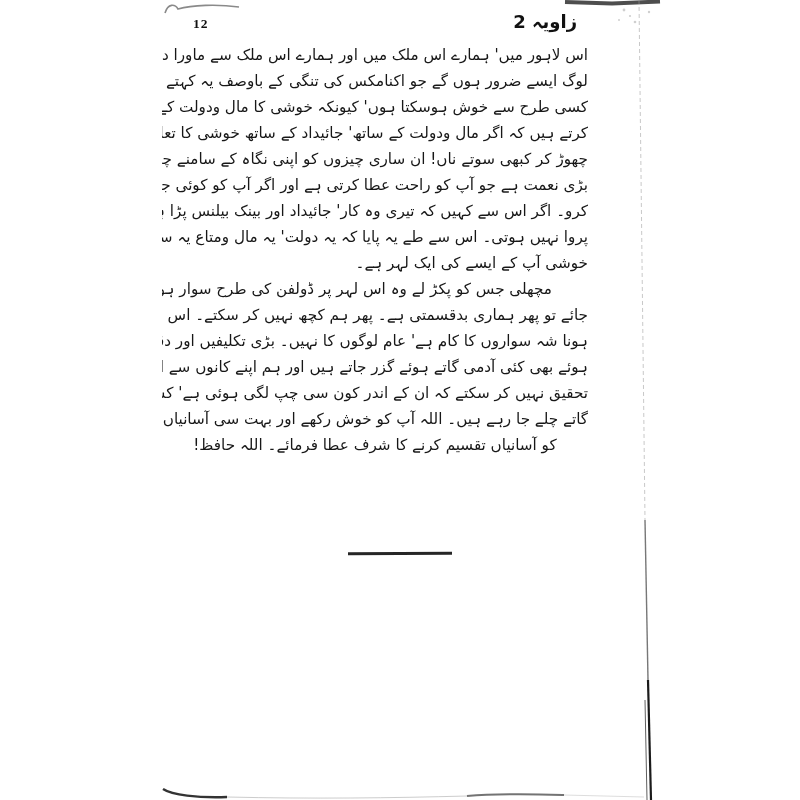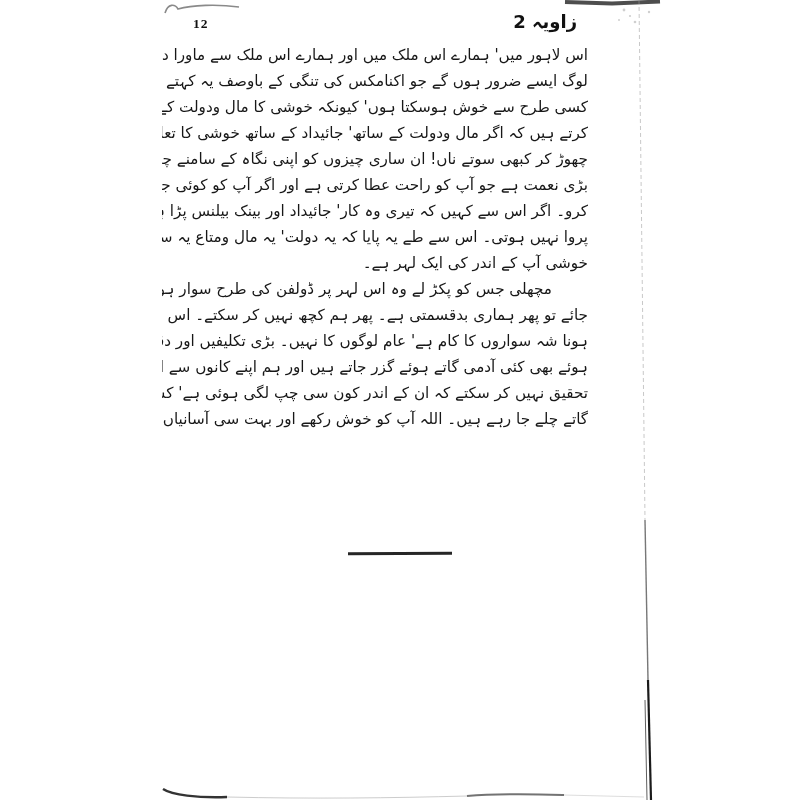--- a/index.html
+++ b/index.html
@@ -78,24 +78,25 @@
 
   <div class="text-body">
     <div class="t-line">اس لاہور میں' ہمارے اس ملک میں اور ہمارے اس ملک سے ماورا دوسری اسلامی دنیا میں کچھ نہ کچھ تو</div>
     <div class="t-line">لوگ ایسے ضرور ہوں گے جو اکنامکس کی تنگی کے باوصف یہ کہتے ہوں گے جو میں نہیں کہہ سکتا۔ میں کسی نہ</div>
     <div class="t-line">کسی طرح سے خوش ہوسکتا ہوں' کیونکہ خوشی کا مال ودولت کے ساتھ کوئی تعلق نہیں۔ ہمارے بابے کہا</div>
     <div class="t-line">کرتے ہیں کہ اگر مال ودولت کے ساتھ' جائیداد کے ساتھ خوشی کا تعلق ہوتا تو آپ اتنی ساری چیزیں</div>
     <div class="t-line">چھوڑ کر کبھی سوتے ناں! ان ساری چیزوں کو اپنی نگاہ کے سامنے چھوڑ کر آپ سو جاتے ہیں اور سونا اتنی</div>
     <div class="t-line">بڑی نعمت ہے جو آپ کو راحت عطا کرتی ہے اور اگر آپ کو کوئی جگائے تو آپ کہتے ہیں کہ مجھے تنگ نہ</div>
     <div class="t-line">کرو۔ اگر اس سے کہیں کہ تیری وہ کار' جائیداد اور بینک بیلنس پڑا ہے تو اس سونے والے کو اس کی کوئی</div>
     <div class="t-line">پروا نہیں ہوتی۔ اس سے طے یہ پایا کہ یہ دولت' یہ مال ومتاع یہ سب کچھ آپ کو خوشی عطا نہیں کرتے'</div>
-    <div class="t-line t-end">خوشی آپ کے اندر کی ایک لہر ہے۔</div>
+    <div class="t-line t-end">خوشی آپ کے ایسے کی ایک لہر ہے۔</div>
     <div class="t-line t-indent">مچھلی جس کو پکڑ لے وہ اس لہر پر ڈولفن کی طرح سوار ہو کر دُور جا سکتی ہے۔ اگر وہ لہر نہ پکڑی</div>
     <div class="t-line">جائے تو پھر ہماری بدقسمتی ہے۔ پھر ہم کچھ نہیں کر سکتے۔ اس لہر کو دیکھنا' جانچنا اور پکڑنا اور اس پر سوار</div>
     <div class="t-line">ہونا شہ سواروں کا کام ہے' عام لوگوں کا نہیں۔ بڑی تکلیفیں اور دقتیں ہیں' لیکن ان کے درمیان رہتے</div>
     <div class="t-line">ہوئے بھی کئی آدمی گاتے ہوئے گزر جاتے ہیں اور ہم اپنے کانوں سے ان کا گانا سنتے ہیں اور ہم ان کی</div>
     <div class="t-line">تحقیق نہیں کر سکتے کہ ان کے اندر کون سی چپ لگی ہوئی ہے' کس قسم کی پروگرامنگ ہوئی ہوتی ہے کہ یہ</div>
     <div class="t-line">گاتے چلے جا رہے ہیں۔ اللہ آپ کو خوش رکھے اور بہت سی آسانیاں عطا فرمائے اور خداوند تعالیٰ آپ</div>
+    <div class="t-line t-center">کو آسانیاں تقسیم کرنے کا شرف عطا فرمائے۔ اللہ حافظ!</div>
   </div>
 
   <div class="section-divider"></div>
 
 </div>
 
 </body></html>

